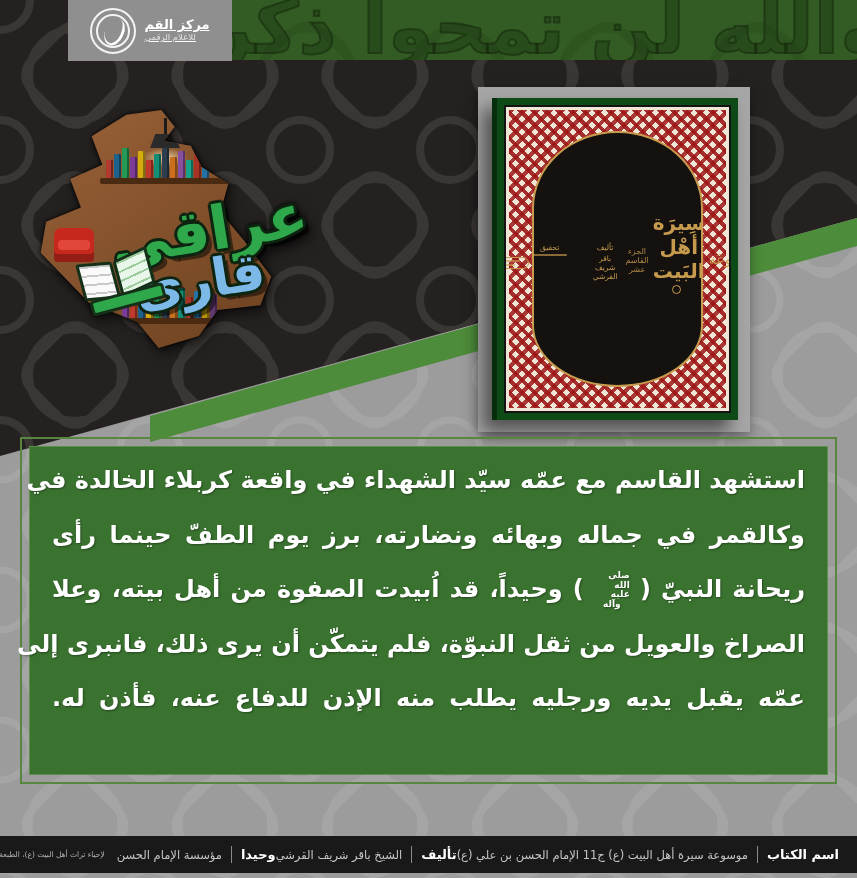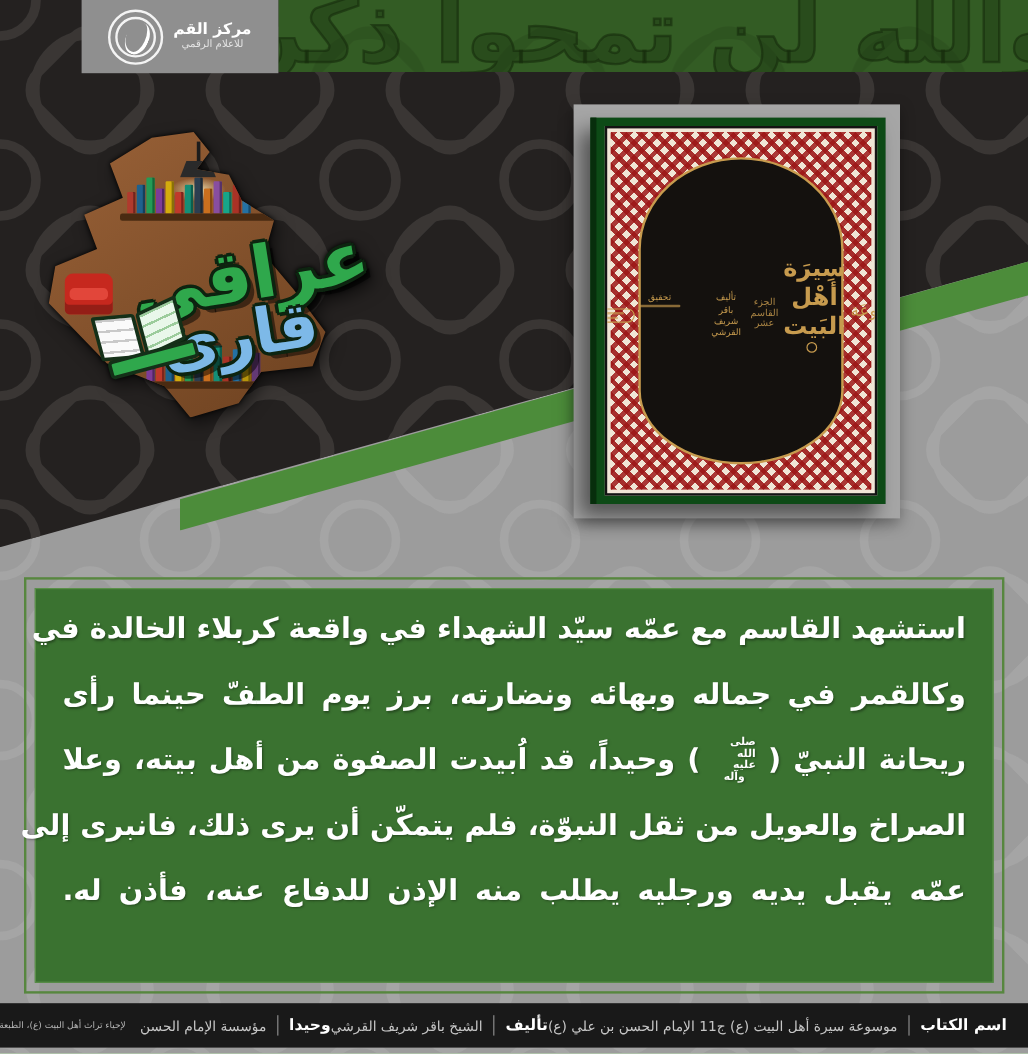--- a/index.html
+++ b/index.html
@@ -21,21 +21,21 @@
   #calligraphy{position:absolute;top:-16px;right:-28px;white-space:nowrap;direction:rtl;
     font-size:74px;font-weight:bold;letter-spacing:6px;color:rgba(24,46,14,.34);
     -webkit-text-stroke:2px rgba(22,44,12,.6);}
   
   #brand{position:absolute;left:68px;top:0;width:164px;height:61px;background:#8f8f8f;
     display:flex;align-items:center;justify-content:center;gap:8px;direction:ltr;}
   .emblem{width:46px;height:46px;border:2px solid #f4f4f4;border-radius:50%;position:relative;flex:0 0 auto;}
   .emblem::before{content:"";position:absolute;inset:4px;border:2px solid #f4f4f4;border-radius:50%;}
   .emblem::after{content:"";position:absolute;left:13px;top:8px;width:16px;height:26px;
     border-right:3px solid #fff;border-bottom:2px solid #fff;border-radius:50%;transform:rotate(24deg);}
-  .brand-text{direction:rtl;text-align:center;color:#fff;line-height:1.15;}
+  .brand-text{direction:rtl;text-align:left;color:#fff;line-height:1.15;text-decoration:underline;}
   .brand-text .b1{font-size:13px;font-weight:bold;}
   .brand-text .b2{font-size:8.5px;color:#e3e3e3;}
   
   #iraq-logo{position:absolute;left:30px;top:110px;width:268px;height:238px;
     filter:drop-shadow(0 0 2px #000) drop-shadow(3px 5px 6px rgba(0,0,0,.55));}
   #iraq-map{position:absolute;inset:0;background:linear-gradient(145deg,#9a6238,#6b401f);
     clip-path:polygon(36% 2%,49% 0%,54% 7%,50% 13%,60% 15%,64% 24%,74% 31%,71% 43%,80% 55%,90% 70%,86% 82%,70% 84%,63% 95%,48% 100%,40% 89%,22% 81%,4% 60%,6% 47%,19% 41%,15% 29%,27% 23%,23% 11%);}
   .shelf{position:absolute;display:flex;align-items:flex-end;gap:1px;}
   .shelf-top{top:36px;left:76px;width:120px;height:32px;}
   .shelf-bottom{top:178px;left:92px;width:110px;height:30px;}
@@ -79,21 +79,21 @@
   .cv1{font-size:14px;} .cv2{font-size:20px;font-weight:bold;text-align:center;}
   .roundel{display:inline-block;width:9px;height:9px;border:1.5px solid var(--gold);border-radius:50%;margin-right:4px;vertical-align:super;}
   .cv-part{font-size:8px;opacity:.85;margin-top:2px;}
   .cv-div{width:70px;height:1px;background:var(--gold);opacity:.6;margin:3px 0;}
   .cv3{font-size:17px;font-weight:bold;}
   .cv-credits{display:flex;gap:26px;margin-top:6px;font-size:7.5px;}
   .cv-credits .col{display:flex;flex-direction:column;align-items:center;gap:2px;}
   .sq{width:34px;height:2px;background:var(--gold);opacity:.65;border-radius:1px;}
   .cartouche{margin-top:7px;border:1px solid var(--gold);border-radius:8px;padding:2px 8px;display:flex;flex-direction:column;gap:2px;align-items:center;}
   
-  #quote-outer{position:absolute;left:20px;top:481px;width:817px;height:347px;border:2px solid #57873f;padding:7px;}
+  #quote-outer{position:absolute;left:20px;top:437px;width:817px;height:347px;border:2px solid #57873f;padding:7px;}
   #quote-inner{width:100%;height:100%;background:var(--green-box);border:1px solid #5a9049;
     padding:6px 22px 0;direction:rtl;}
   .qline{color:#fff;font-weight:bold;font-size:24px;line-height:54.5px;white-space:nowrap;
     text-align:justify;text-align-last:justify;
     text-shadow:1px 1px 2px rgba(0,0,0,.35);}
   .qline .hon{display:inline-block;font-size:9px;line-height:9.5px;max-width:36px;white-space:normal;
     vertical-align:middle;text-align:right;text-align-last:center;font-weight:bold;}
   
   #footer{position:absolute;left:0;top:836px;width:857px;height:37px;background:var(--footer-bg);
     display:flex;align-items:center;direction:rtl;padding:0 18px;justify-content:space-between;}

